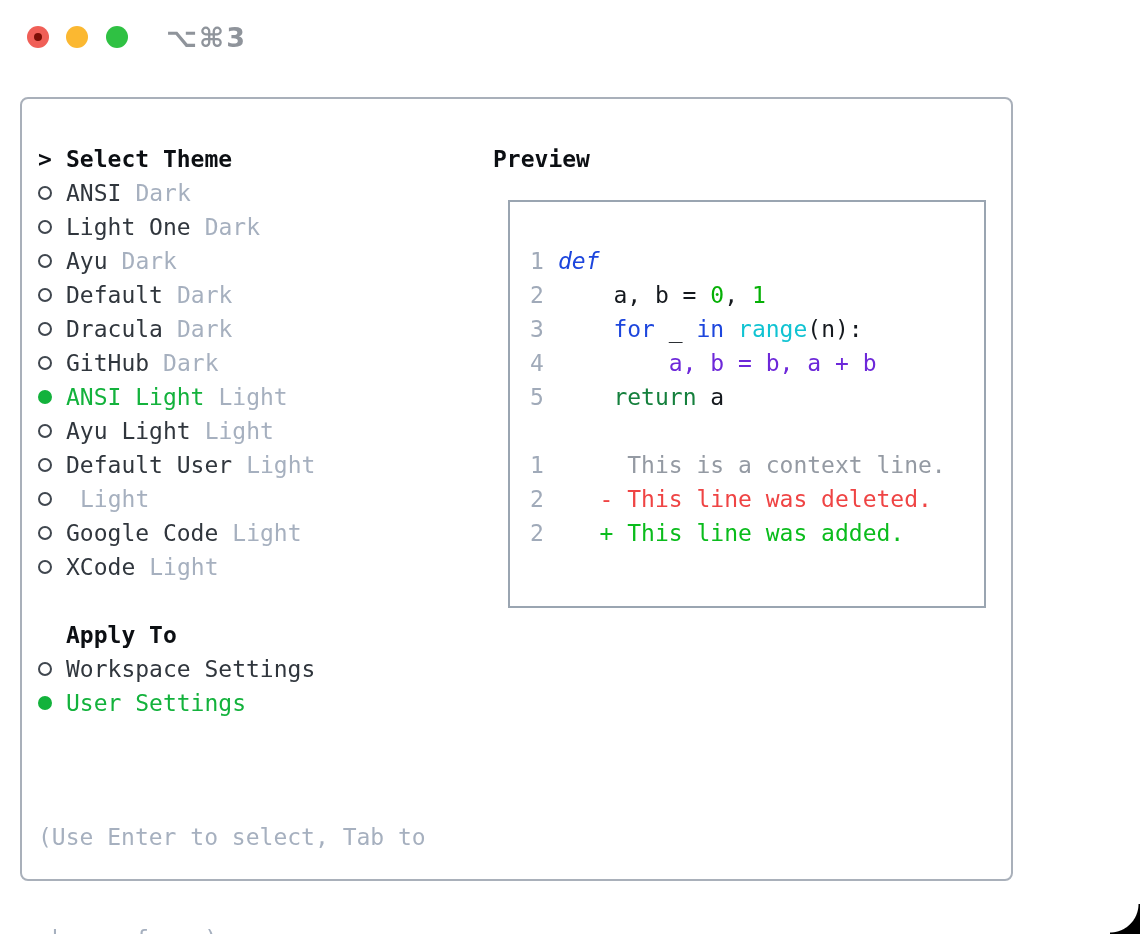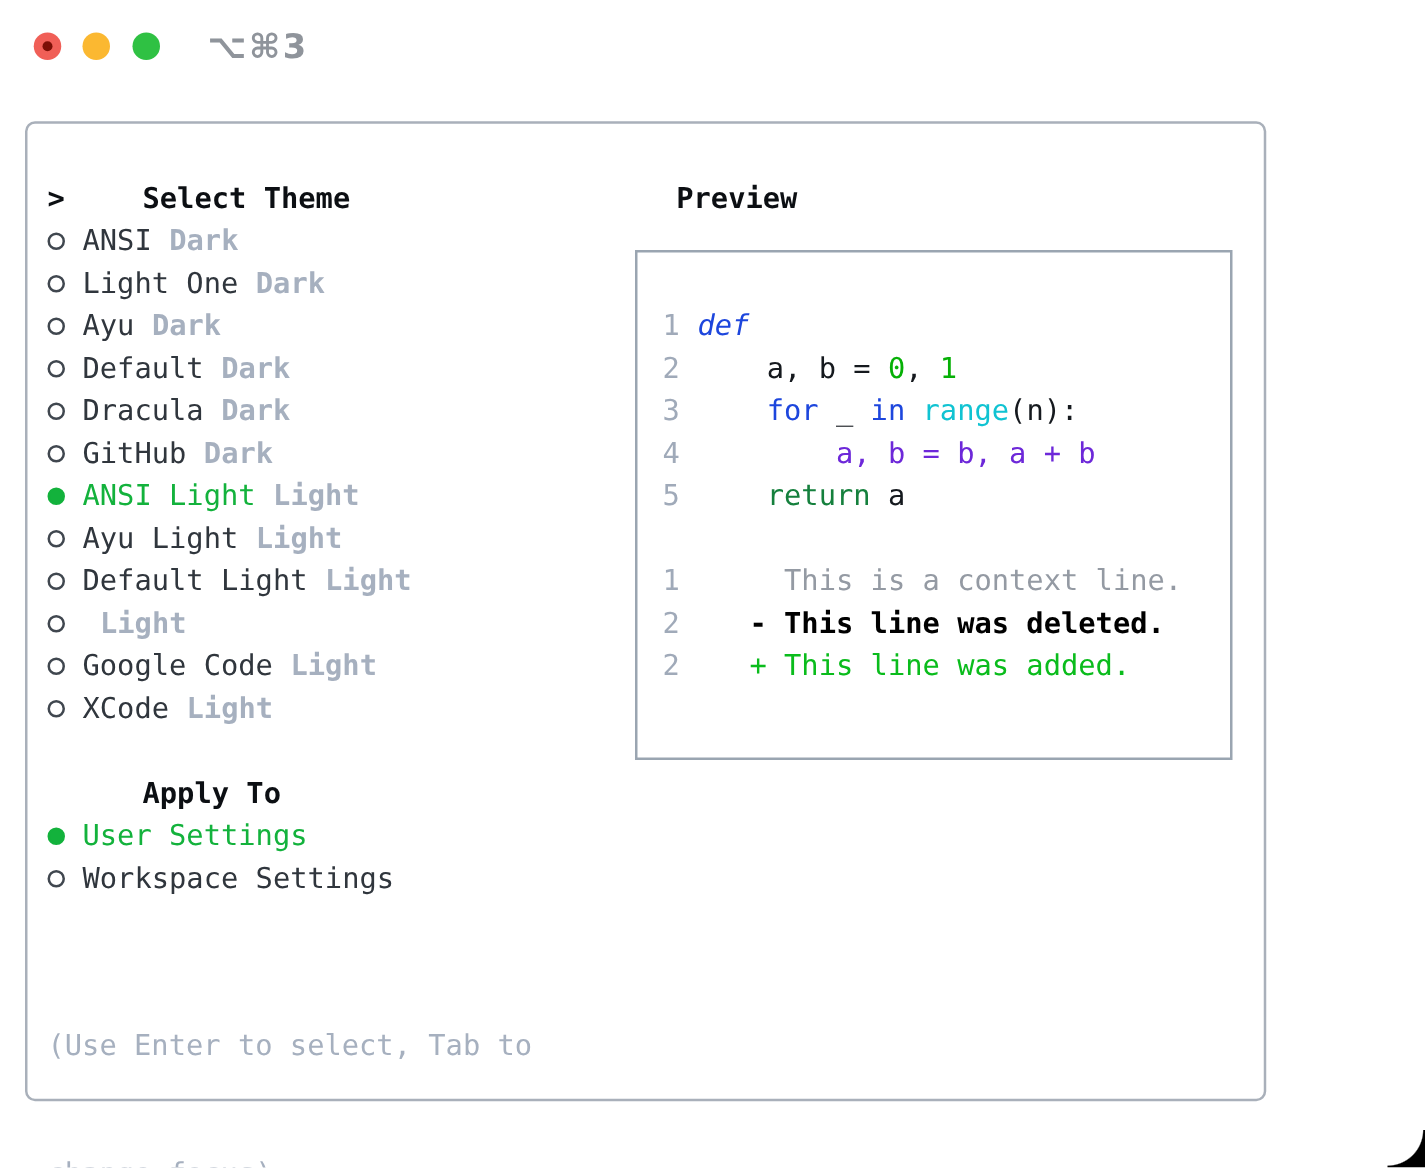--- a/index.html
+++ b/index.html
@@ -33,22 +33,22 @@
   }
   .row{display:flex;height:34px;line-height:34px;font-size:23px;white-space:pre;}
   .prefix{width:28px;display:flex;align-items:center;flex:none;}
   .radio{
     width:14px;height:14px;box-sizing:border-box;border:2px solid #40474f;border-radius:50%;
   }
   .radio.sel{background:var(--accent-green);border-color:var(--accent-green);}
   .prompt{color:var(--heading);font-weight:bold;font-size:23px;}
   .name{color:var(--text);text-align:center;}
   .sel-name{color:var(--accent-green);}
-  .tag{color:var(--muted);margin-left:14px;font-weight:bold;}
-  .heading{font-weight:bold;color:var(--heading);margin-left:48px;}
+  .tag{color:var(--muted);margin-left:14px;}
+  .heading{font-weight:bold;color:var(--heading);}
   
   .select-row{position:absolute;left:16px;top:43px;}
   .theme-list{position:absolute;left:16px;top:77px;}
   .apply-title-row{position:absolute;left:44px;top:519px;}
   .apply-list{position:absolute;left:16px;top:553px;}
   .footer{
     position:absolute;left:16px;top:653px;font-size:23px;line-height:34px;
     color:var(--muted);white-space:pre;
   }
   
@@ -80,53 +80,53 @@
 
   <div class="theme-list" id="theme-list">
       <div class="row"><span class="prefix"><span class="radio"></span></span><span class="name">ANSI</span><span class="tag">Dark</span></div>
       <div class="row"><span class="prefix"><span class="radio"></span></span><span class="name">Light One</span><span class="tag">Dark</span></div>
       <div class="row"><span class="prefix"><span class="radio"></span></span><span class="name">Ayu</span><span class="tag">Dark</span></div>
       <div class="row"><span class="prefix"><span class="radio"></span></span><span class="name">Default</span><span class="tag">Dark</span></div>
       <div class="row"><span class="prefix"><span class="radio"></span></span><span class="name">Dracula</span><span class="tag">Dark</span></div>
       <div class="row"><span class="prefix"><span class="radio"></span></span><span class="name">GitHub</span><span class="tag">Dark</span></div>
       <div class="row"><span class="prefix"><span class="radio sel"></span></span><span class="sel-name">ANSI Light</span><span class="tag">Light</span></div>
       <div class="row"><span class="prefix"><span class="radio"></span></span><span class="name">Ayu Light</span><span class="tag">Light</span></div>
-      <div class="row"><span class="prefix"><span class="radio"></span></span><span class="name">Default Light</span><span class="tag">Light</span></div>
+      <div class="row"><span class="prefix"><span class="radio"></span></span><span class="name">Default User</span><span class="tag">Light</span></div>
       <div class="row"><span class="prefix"><span class="radio"></span></span><span class="tag">Light</span></div>
       <div class="row"><span class="prefix"><span class="radio"></span></span><span class="name">Google Code</span><span class="tag">Light</span></div>
       <div class="row"><span class="prefix"><span class="radio"></span></span><span class="name">XCode</span><span class="tag">Light</span></div>
     </div>
 
   <div class="row apply-title-row">
     <span class="heading">Apply To</span>
   </div>
 
   <div class="apply-list" id="apply-list">
+      <div class="row"><span class="prefix"><span class="radio"></span></span><span class="name">Workspace Settings</span></div>
       <div class="row"><span class="prefix"><span class="radio sel"></span></span><span class="sel-name">User Settings</span></div>
-      <div class="row"><span class="prefix"><span class="radio"></span></span><span class="name">Workspace Settings</span></div>
     </div>
 
   <div class="footer">
     <div>(Use Enter to select, Tab to</div>
     <div>change focus)</div>
   </div>
 
   <div class="row preview-title">
     <span class="heading">Preview</span>
   </div>
 
   <div class="preview-box">
     <div class="code" id="code-block">
         <div class="cline"><span class="lnum">1</span><span style="color: rgb(29, 70, 221); font-style: italic;">def</span></div>
         <div class="cline"><span class="lnum">2</span><span style="color: rgb(21, 25, 30);">    a, b = </span><span style="color: rgb(6, 176, 6);">0</span><span style="color: rgb(21, 25, 30);">, </span><span style="color: rgb(6, 176, 6);">1</span></div>
         <div class="cline"><span class="lnum">3</span><span style="color: rgb(21, 25, 30);">    </span><span style="color: rgb(29, 70, 221);">for</span><span style="color: rgb(21, 25, 30);"> _ </span><span style="color: rgb(29, 70, 221);">in</span><span style="color: rgb(21, 25, 30);"> </span><span style="color: rgb(16, 195, 210);">range</span><span style="color: rgb(21, 25, 30);">(n):</span></div>
         <div class="cline"><span class="lnum">4</span><span style="color: #6d28d9;">        a, b = b, a + b</span></div>
         <div class="cline"><span class="lnum">5</span><span style="color: rgb(21, 25, 30);">    </span><span style="color: #15803d;">return</span><span style="color: rgb(21, 25, 30);"> a</span></div>
         <div class="cline"><span class="lnum"></span></div>
         <div class="cline"><span class="lnum">1</span><span style="color: rgb(148, 154, 163); text-align: right;">     This is a context line.</span></div>
-        <div class="cline"><span class="lnum">2</span><span style="color: #000000; font-weight: bold;">   - This line was deleted.</span></div>
+        <div class="cline"><span class="lnum">2</span><span style="color: #ef4444;">   - This line was deleted.</span></div>
         <div class="cline"><span class="lnum">2</span><span style="color: rgb(10, 188, 28);">   + This line was added.</span></div>
       </div>
   </div>
 
 </div>
 
 <div class="corner-br"></div>
 
 </body></html>

